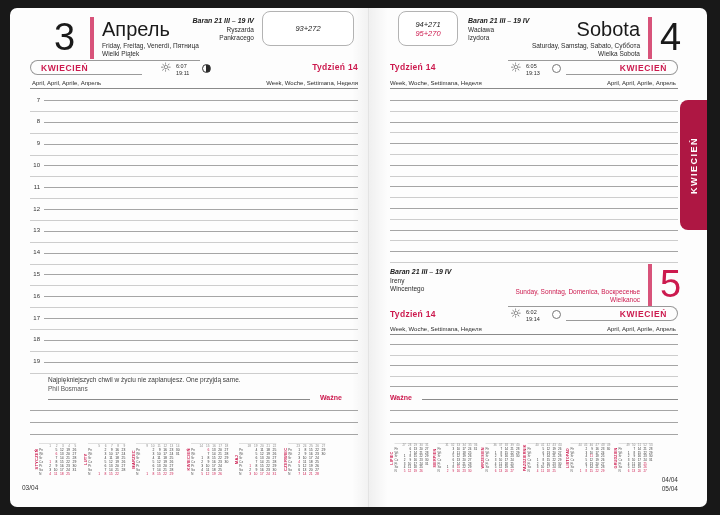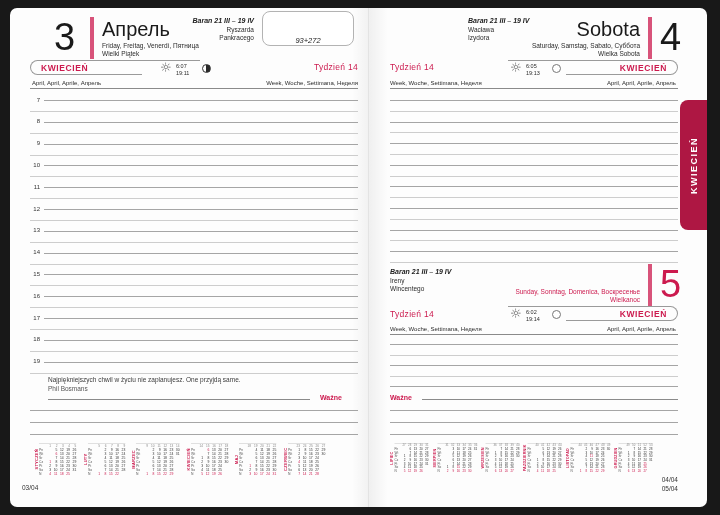--- a/index.html
+++ b/index.html
@@ -22,21 +22,21 @@
   .nameday{font-size:6.5px;line-height:8px;font-style:normal;font-weight:normal;color:#2b2b2b;}
   .doy-box{position:absolute;border:1px solid #b3b3b3;border-radius:8px;display:flex;
            flex-direction:column;align-items:center;justify-content:center;
            font-style:italic;font-size:7.5px;line-height:9px;background:#fff;}
   .month-tab-l{position:absolute;height:15px;border:1px solid #9a9a9a;border-right:none;
                border-radius:8px 0 0 8px;display:flex;align-items:center;padding-left:10px;
                font-size:8.5px;font-weight:bold;letter-spacing:0.6px;box-sizing:border-box;}
   .month-tab-r{position:absolute;height:15px;border:1px solid #9a9a9a;border-left:none;
                border-radius:0 8px 8px 0;display:flex;align-items:center;justify-content:flex-end;
                padding-right:10px;font-size:8.5px;font-weight:bold;letter-spacing:0.6px;box-sizing:border-box;}
-  .week-lbl{font-size:8.5px;font-weight:normal;letter-spacing:0.3px;}
+  .week-lbl{font-size:8.5px;font-weight:bold;letter-spacing:0.3px;}
   .sun-icon{font-family:"DejaVu Sans",sans-serif;font-size:13px;line-height:13px;color:#666;}
   .sun-times{font-size:5.5px;line-height:6.5px;color:#2b2b2b;}
   .moon{width:9px;height:9px;border-radius:50%;border:1px solid #333;box-sizing:border-box;}
   .moon-gibbous{background:linear-gradient(90deg,#ffffff 48%,#2a2a2a 48%);}
   .moon-full{background:#fff;border-color:#777;}
   .hour-num{position:absolute;width:12px;text-align:right;font-size:6px;line-height:7px;color:#333;}
   .quote{font-size:6.5px;line-height:8px;color:#3a3a3a;white-space:nowrap;}
   .important{font-size:7px;font-weight:bold;}
   .marker{font-size:6.5px;line-height:8px;color:#333;}
   .side-tab{position:absolute;left:670px;top:92px;width:27px;height:130px;background:#ae1743;
@@ -69,21 +69,21 @@
   <div class="red-bar" style="left:80px;top:9px;height:42px;"></div>
   <div class="abs day-title" style="left:92px;top:11px;">Апрель</div>
   <div class="abs sub" style="left:92px;top:34px;">Friday, Freitag, Venerdì, Пятница</div>
   <div class="abs sub" style="left:92px;top:42px;">Wielki Piątek</div>
 
   <div class="abs" style="left:130px;top:9px;width:114px;text-align:right;">
     <div class="zodiac">Baran 21 III – 19 IV</div>
     <div class="nameday">Ryszarda</div>
     <div class="nameday">Pankracego</div>
   </div>
-  <div class="doy-box" style="left:252px;top:3px;width:90px;height:33px;justify-content:flex-end;">
+  <div class="doy-box" style="left:252px;top:3px;width:90px;height:33px;">
     <span>93+272</span>
   </div>
 
   <div class="month-tab-l accent" style="left:20px;top:52px;width:112px;">
     <span>KWIECIEŃ</span>
   </div>
   <div class="hline" style="left:132px;top:52px;width:58px;background:#9a9a9a;"></div>
   <div class="abs tiny" style="left:22px;top:72px;">April, April, Aprile, Апрель</div>
   <div class="abs sun-icon" style="left:150px;top:53px;">☼</div>
   <div class="abs sun-times" style="left:166px;top:55px;">
@@ -536,20 +536,24 @@
                 <span class="mc-c mc-red">21</span>
                 <span class="mc-c mc-red">28</span>
                 <span class="mc-c"></span>
               </div>
             </div>
           </div>
         </div>
       </div>
   <div class="abs marker" style="left:12px;top:476px;">03/04</div>
 
+  <div class="doy-box" style="left:388px;top:3px;width:58px;height:33px;">
+    <span>94+271</span>
+    <span class="accent">95+270</span>
+  </div>
   <div class="abs" style="left:458px;top:9px;width:120px;">
     <div class="zodiac">Baran 21 III – 19 IV</div>
     <div class="nameday">Wacława</div>
     <div class="nameday">Izydora</div>
   </div>
   <div class="abs day-title" style="left:420px;top:11px;width:210px;text-align:right;">Sobota</div>
   <div class="abs sub" style="left:420px;top:34px;width:210px;text-align:right;">Saturday, Samstag, Sabato, Суббота</div>
   <div class="abs sub" style="left:420px;top:42px;width:210px;text-align:right;">Wielka Sobota</div>
   <div class="red-bar" style="left:638px;top:9px;height:42px;"></div>
   <div class="abs big-num" style="left:650px;top:10px;">4</div>

